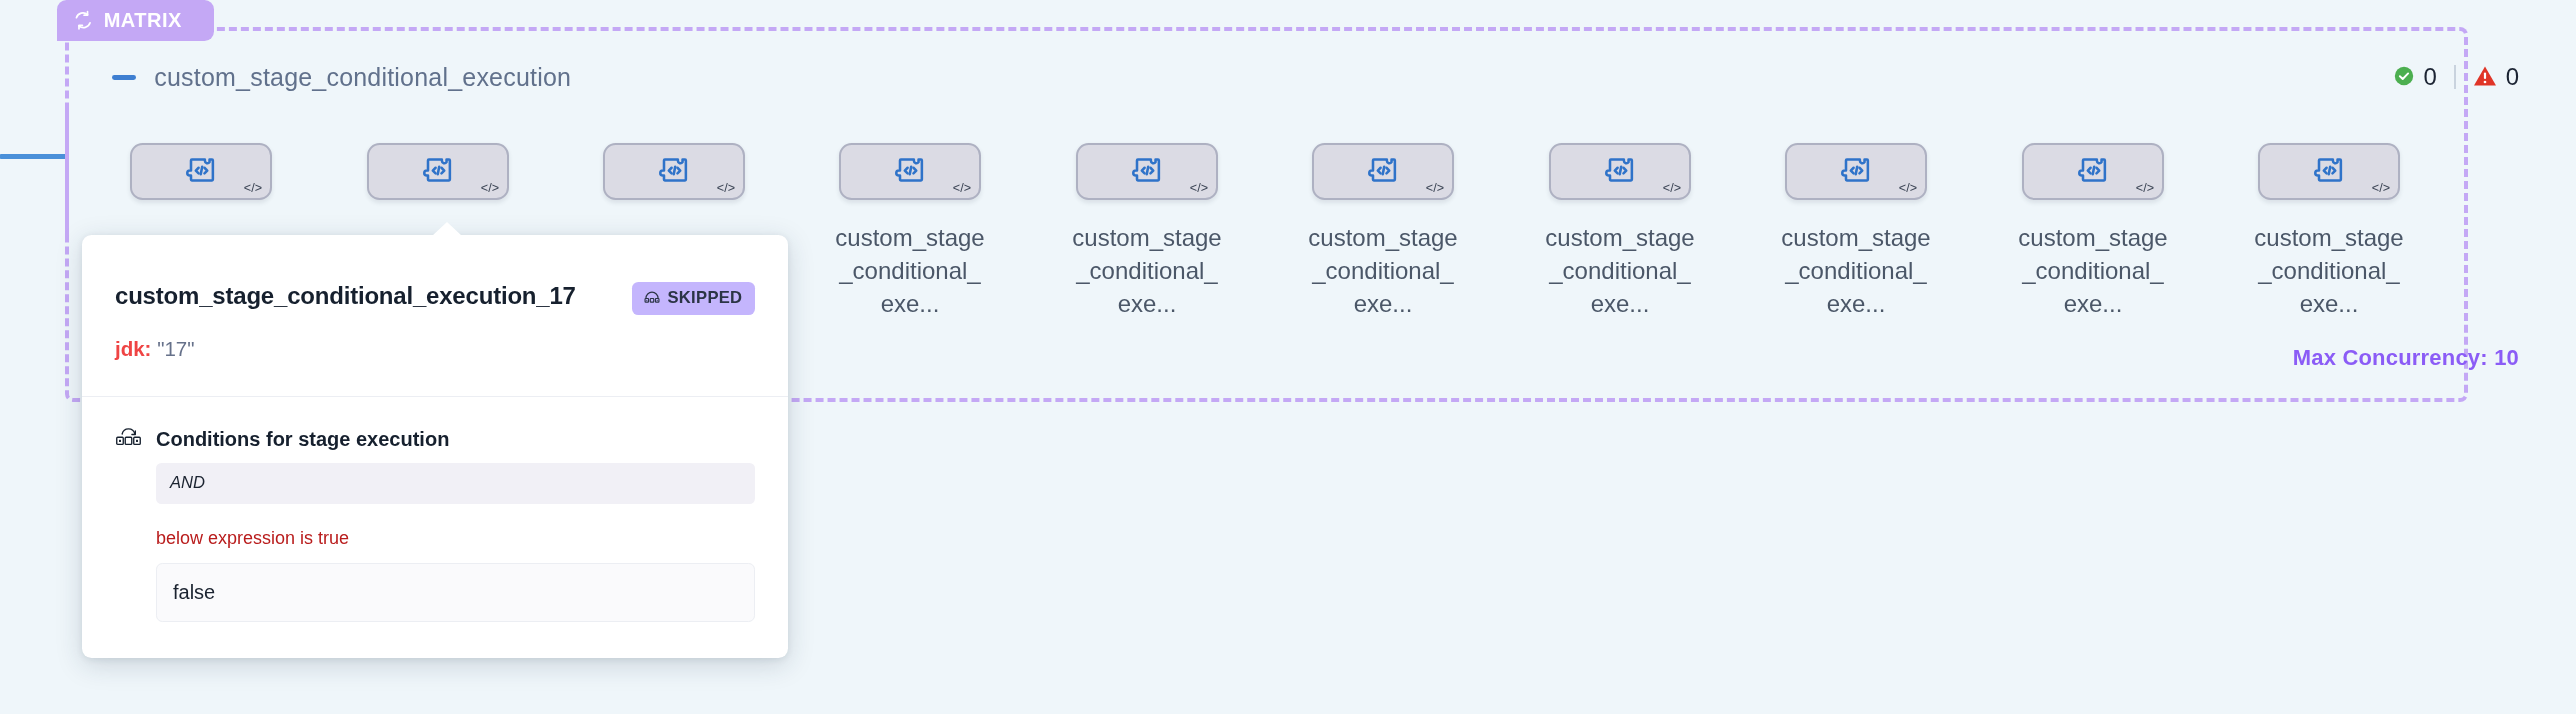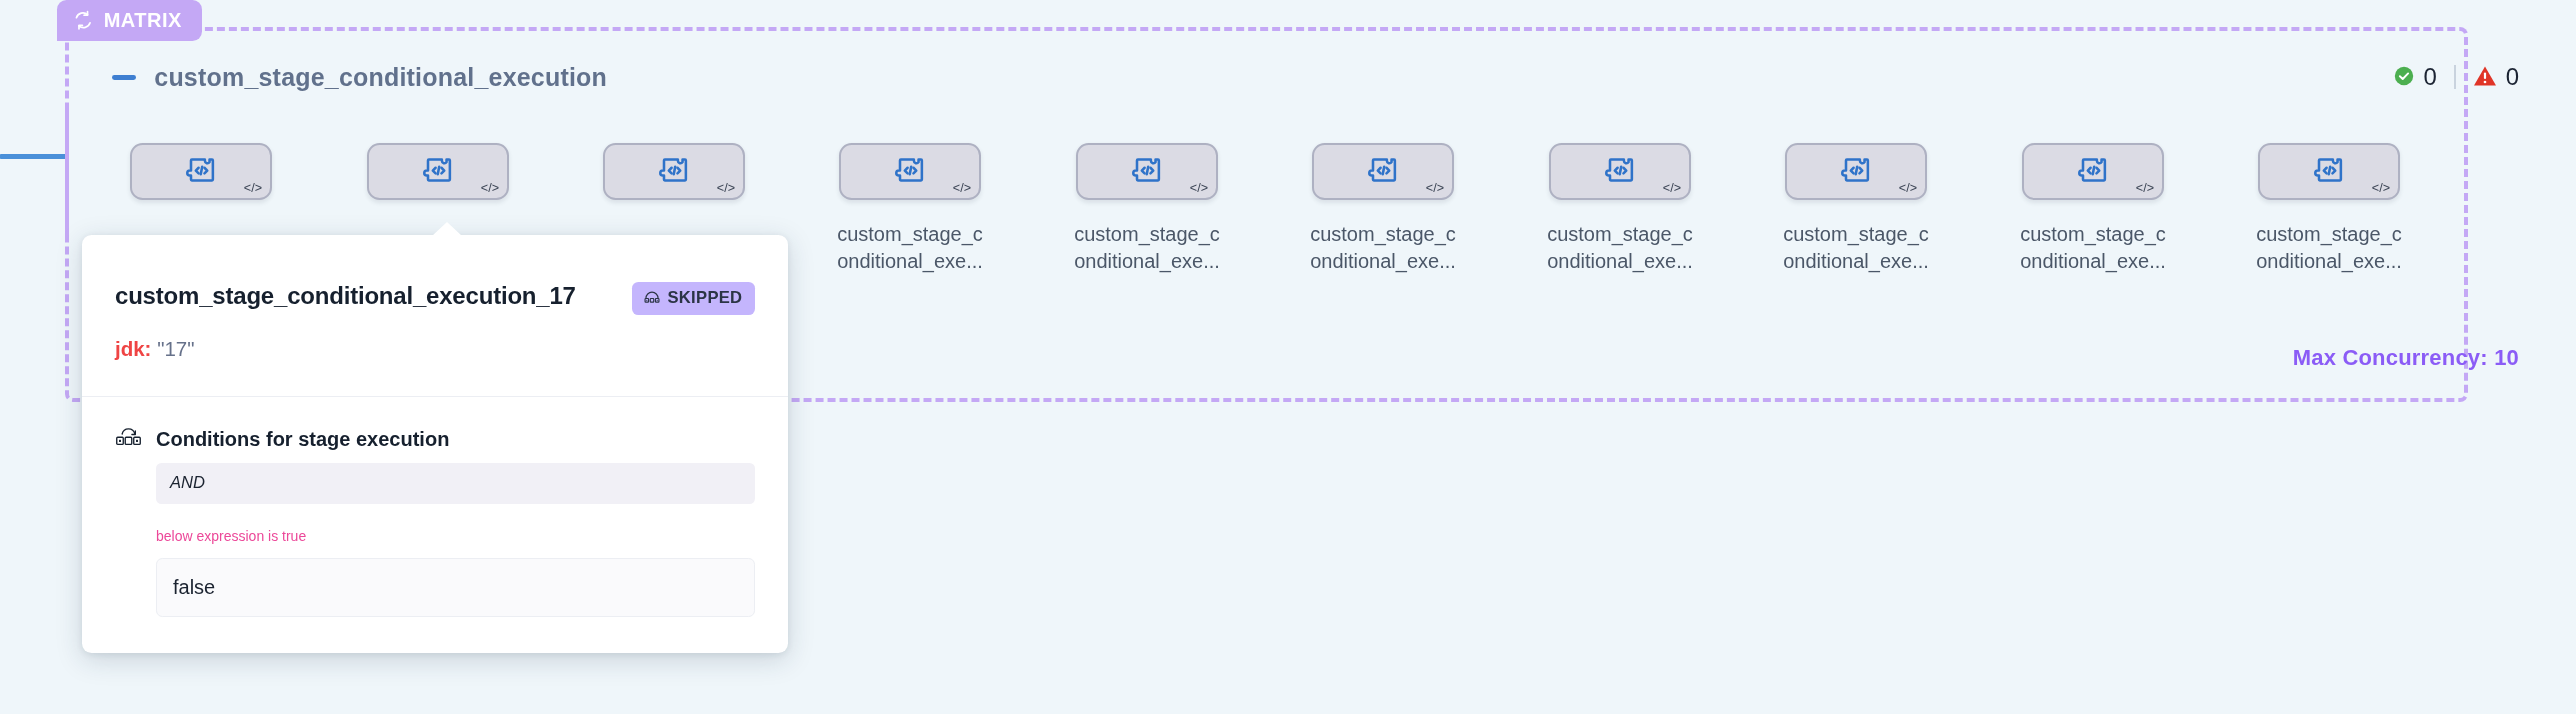--- a/index.html
+++ b/index.html
@@ -48,21 +48,21 @@
     height: 126px;
     background: #c4a8f5;
   }
 
   
   .matrix-badge {
     position: absolute;
     left: 57px;
     top: 0px;
     height: 41px;
-    padding: 0 20px 0 16px;
+    padding: 0 32px 0 16px;
     background: #c4a8f5;
     border-radius: 9.5px 9.5px 9.5px 0;
     display: flex;
     align-items: center;
     gap: 10.2px;
     z-index: 6;
   }
   .matrix-badge .label {
     color: #ffffff;
     font-size: 20px;
@@ -89,21 +89,21 @@
   .collapse-icon i {
     display: block;
     width: 24px;
     height: 4.7px;
     border-radius: 2.4px;
     background: #3e7fd1;
   }
   .group-title {
     font-size: 25px;
     color: #61718c;
-    font-weight: 700;
+    font-weight: 400;
     letter-spacing: 0.2px;
     white-space: nowrap;
   }
 
   
   .status-counters {
     position: absolute;
     right: 57px;
     top: 63px;
     display: flex;
@@ -159,21 +159,21 @@
     font-size: 12.6px;
     line-height: 1;
     color: #3b4454;
     font-family: "Liberation Sans", sans-serif;
   }
   .node-label {
     margin-top: 20.5px;
     width: 150px;
     margin-left: -4px;
     text-align: center;
-    font-size: 20px;
+    font-size: 24px;
     line-height: 1.38;
     color: #4b5768;
     word-break: break-all;
   }
 
   
   .max-concurrency {
     position: absolute;
     right: 57px;
     top: 345px;
@@ -265,22 +265,22 @@
     background: #f1f0f6;
     border-radius: 5.5px;
     padding: 10.2px 14px;
     font-size: 16.6px;
     color: #1b2330;
     font-weight: 400;
     font-style: italic;
   }
   .tt-desc2 {
     margin: 24px 0 0 41px;
-    font-size: 14px;
-    color: #ec4899;
+    font-size: 18px;
+    color: #b91c1c;
   }
   .tt-expr {
     margin: 14px 0 0 41px;
     background: #fafafc;
     border: 1.6px solid #eceef3;
     border-radius: 6.3px;
     padding: 17.3px 16px;
     font-size: 20px;
     color: #1b2330;
   }

